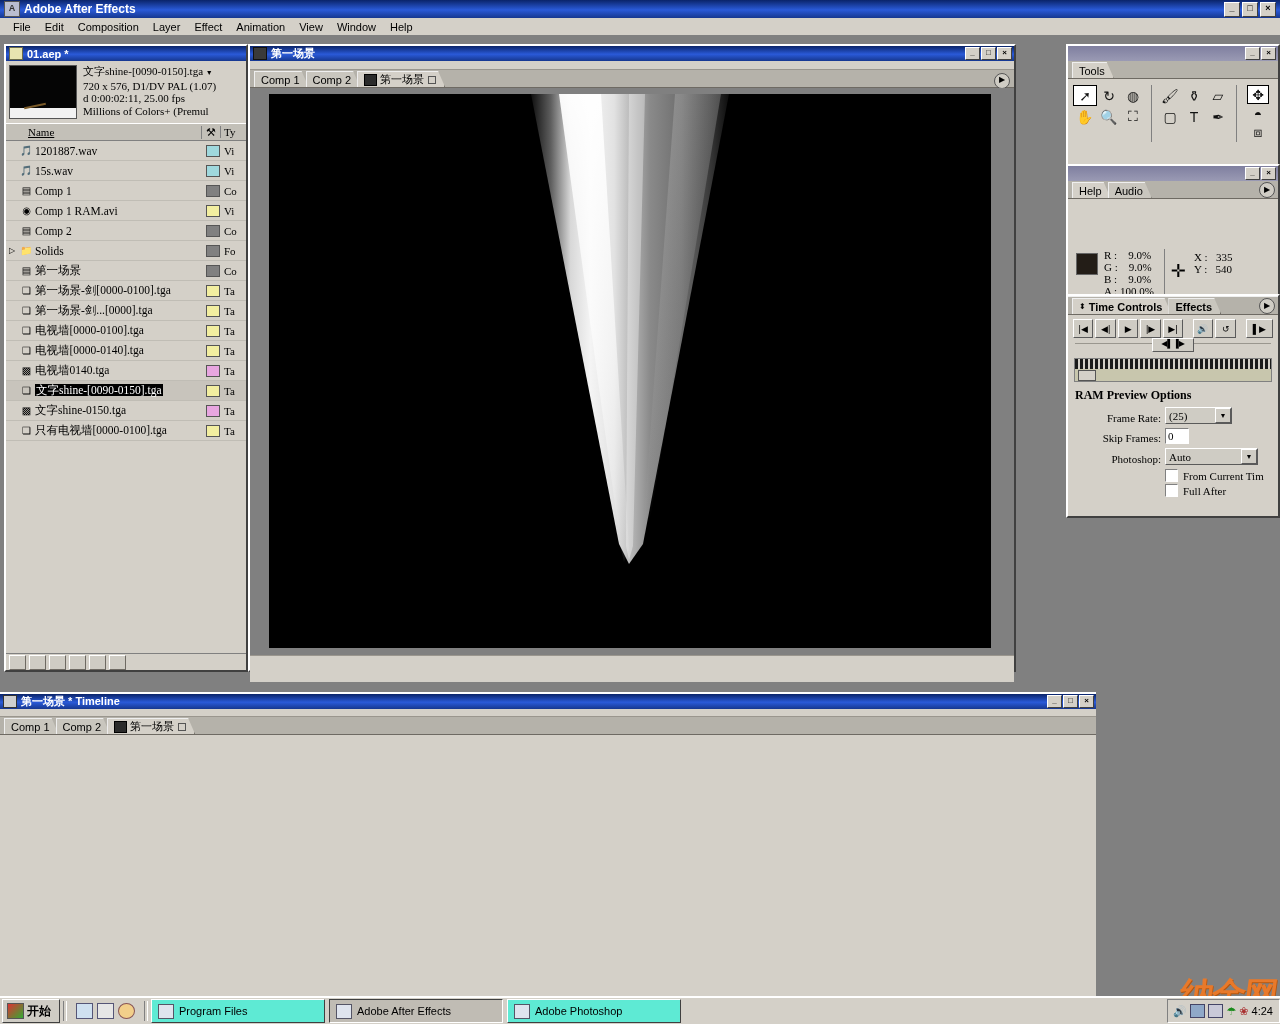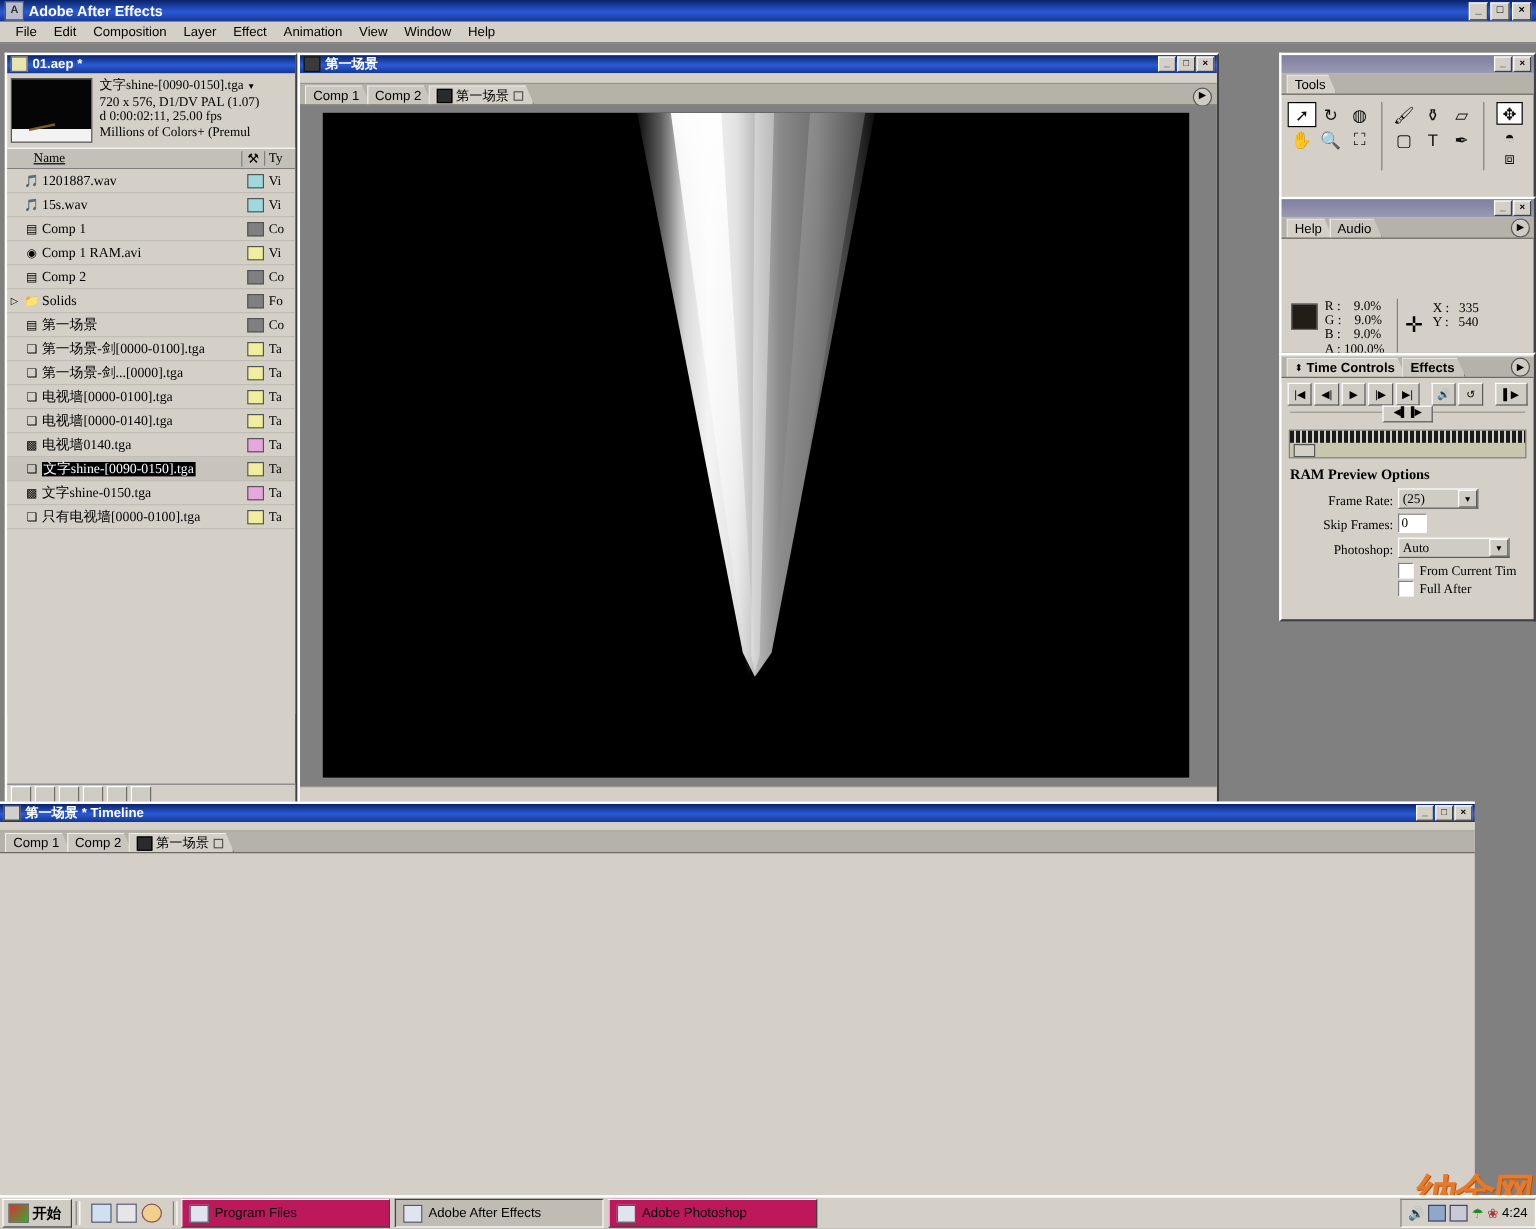--- a/index.html
+++ b/index.html
@@ -132,35 +132,35 @@
   .tcfield label{width:88px;text-align:right;padding-right:4px;}
   .inp{background:#fff;border:1px solid;border-color:#808080 #fff #fff #808080;height:14px;
        font-family:"Liberation Serif",serif;font-size:11px;padding:0 2px;line-height:14px;color:#000;}
   .sel2{background:#cfccc4;border:1px solid;border-color:#fff #5a5a5a #5a5a5a #fff;height:15px;
        display:flex;align-items:center;padding:0 0 0 3px;font-family:"Liberation Serif",serif;font-size:11px;}
   .sel2 .arw{margin-left:auto;width:14px;height:13px;background:#cfccc4;border:1px solid;
        border-color:#fff #5a5a5a #5a5a5a #fff;display:flex;align-items:center;justify-content:center;font-size:7px;}
   .ckrow{display:flex;align-items:center;font-family:"Liberation Serif",serif;font-size:11px;margin:2px 0 0 92px;}
   .ck{width:11px;height:11px;background:#fff;border:1px solid;border-color:#808080 #fff #fff #808080;margin-right:5px;}
   
-  #tlPanel{left:0px;top:668px;width:1229px;height:330px;}
+  #tlPanel{left:0px;top:692px;width:1096px;height:330px;}
   .tl-timerow{height:20px;display:flex;align-items:center;background:#d4d0c8;border-bottom:1px solid #a8a49c;}
   .tl-tc{font-family:"Liberation Serif",serif;font-size:11px;color:#2d2dbb;text-decoration:underline;padding-left:8px;}
   .tl-fps{font-family:"Liberation Serif",serif;font-size:11px;padding-left:6px;}
   .tl-swbtns{margin-left:auto;display:flex;gap:3px;padding-right:4px;align-items:center;}
   .tl-swbtns i{width:16px;height:14px;background:#cfccc4;border:1px solid;border-color:#fff #5a5a5a #5a5a5a #fff;
      display:flex;align-items:center;justify-content:center;font-size:9px;font-weight:bold;}
   
   #taskbar{position:absolute;left:0;bottom:0;width:1280px;height:26px;background:#d4d0c8;
      border-top:2px solid #fff;display:flex;align-items:center;}
   .startbtn{height:22px;margin-left:2px;padding:0 8px 0 4px;background:#cfccc4;
      border:1px solid;border-color:#fff #404040 #404040 #fff;display:flex;align-items:center;
      font-weight:bold;font-size:12px;gap:3px;}
   .qlaunch{display:flex;align-items:center;gap:4px;padding:0 6px;}
-  .tbtask{height:22px;min-width:160px;margin-right:4px;padding:0 6px;background:#be185d;
+  .tbtask{height:22px;min-width:160px;margin-right:4px;padding:0 6px;background:#5eead4;
      border:1px solid;border-color:#fff #404040 #404040 #fff;display:flex;align-items:center;
      gap:5px;font-size:11px;}
   .tbtask.active{border-color:#404040 #fff #fff #404040;background:#c0bcb4;}
   .tray{margin-left:auto;height:22px;display:flex;align-items:center;gap:3px;padding:0 6px;
      border:1px solid;border-color:#808080 #fff #fff #808080;}
   .vsep{width:2px;height:20px;border-left:1px solid #808080;border-right:1px solid #fff;margin:0 3px;}
   .watermark{position:absolute;right:4px;bottom:6px;font-size:34px;font-weight:bold;color:#e8792a;
      font-family:"DejaVu Sans",sans-serif;letter-spacing:-2px;text-shadow:1px 1px 0 #b4550f;
      transform:skewX(-8deg);pointer-events:none;}
   .watermark2{position:absolute;right:6px;bottom:1px;font-size:13px;font-weight:bold;color:#e8792a;

